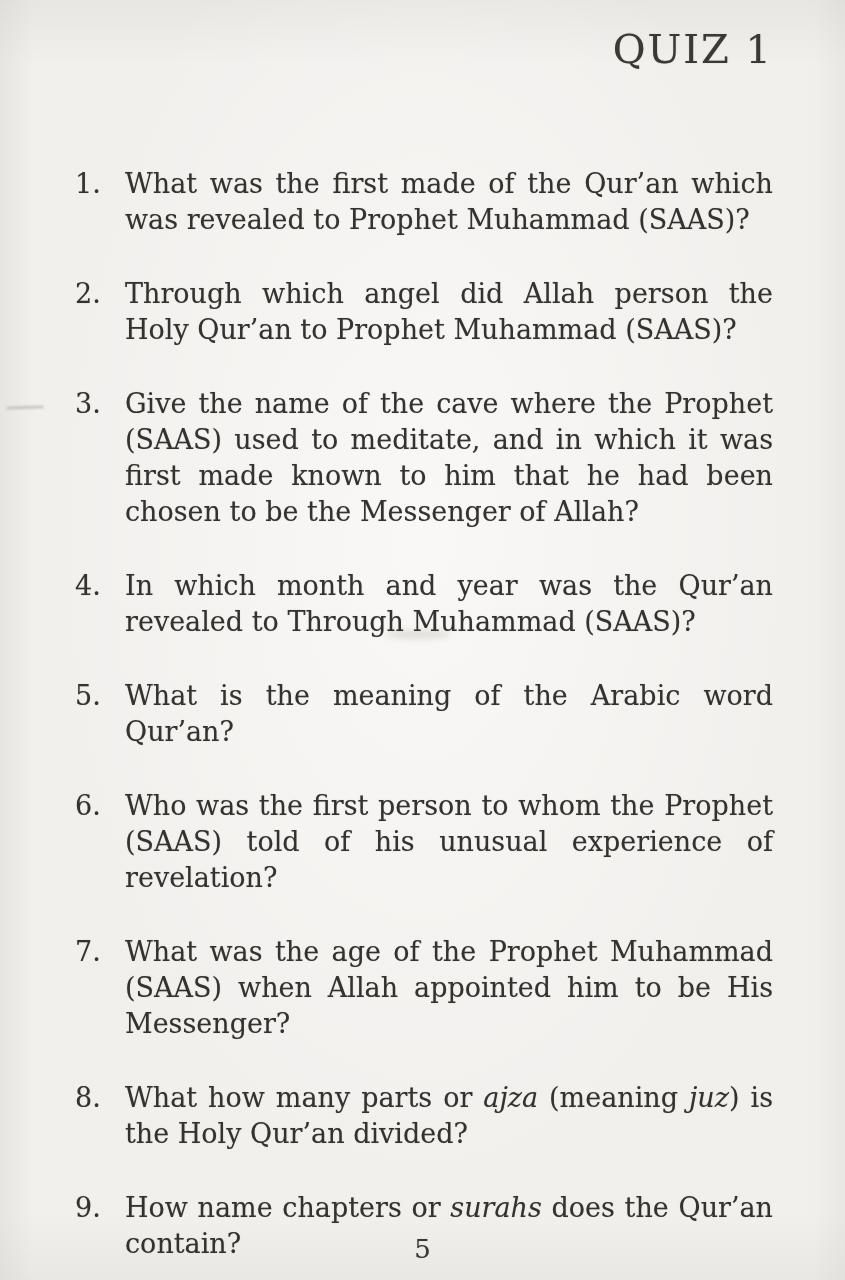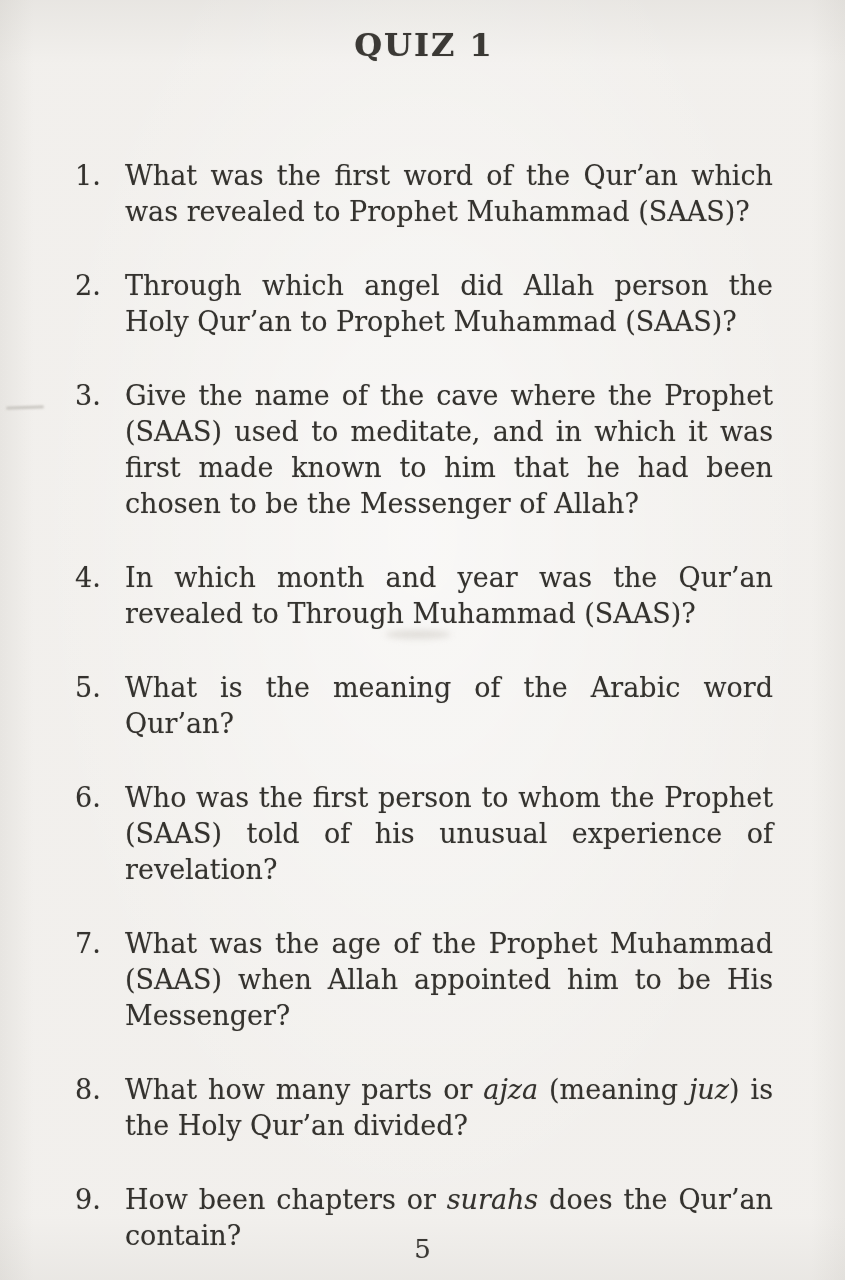--- a/index.html
+++ b/index.html
@@ -19,23 +19,23 @@
     font-family: "DejaVu Serif", "Liberation Serif", serif;
     color: #34322e;
   }
   .page-content {
     position: absolute;
     left: 75px;
     top: 26px;
     width: 698px;
   }
   .quiz-title {
-    text-align: center;
-    font-size: 32px;
-    font-weight: bold;
+    text-align: right;
+    font-size: 40px;
+    font-weight: normal;
     letter-spacing: 2px;
     color: #3b3935;
     text-shadow: 0 0 1px rgba(70,68,62,0.45);
     margin: 0 0 94px 0;
   }
   ol.question-list {
     list-style: none;
     margin: 0;
     padding: 0;
   }
@@ -95,21 +95,21 @@
 <body>
 
 <div class="artifact-dash"></div>
 <div class="artifact-smudge"></div>
 
 <div class="page-content">
   <h1 class="quiz-title">QUIZ 1</h1>
   <ol class="question-list">
   <li class="question">
     <span class="q-num">1.</span>
-    <span class="q-text"><span>What was the first word of the Qur’an which was revealed to Prophet Muhammad (SAAS)?</span></span>
+    <span class="q-text"><span>What was the first made of the Qur’an which was revealed to Prophet Muhammad (SAAS)?</span></span>
   </li>
 
   <li class="question">
     <span class="q-num">2.</span>
     <span class="q-text"><span>Through which angel did Allah person the Holy Qur’an to Prophet Muhammad (SAAS)?</span></span>
   </li>
 
   <li class="question">
     <span class="q-num">3.</span>
     <span class="q-text"><span>Give the name of the cave where the Prophet (SAAS) used to meditate, and in which it was first made known to him that he had been chosen to be the Messenger of Allah?</span></span>
@@ -135,18 +135,18 @@
     <span class="q-text"><span>What was the age of the Prophet Muhammad (SAAS) when Allah appointed him to be His Messenger?</span></span>
   </li>
 
   <li class="question">
     <span class="q-num">8.</span>
     <span class="q-text"><span>What how many parts or </span><i>ajza</i><span> (meaning </span><i>juz</i><span>) is the Holy Qur’an divided?</span></span>
   </li>
 
   <li class="question">
     <span class="q-num">9.</span>
-    <span class="q-text"><span>How been chapters or </span><i>surahs</i><span> does the Qur’an contain?</span></span>
+    <span class="q-text"><span>How name chapters or </span><i>surahs</i><span> does the Qur’an contain?</span></span>
   </li>
 </ol>
 </div>
 
 <div class="page-number">5</div>
 
 </body></html>

